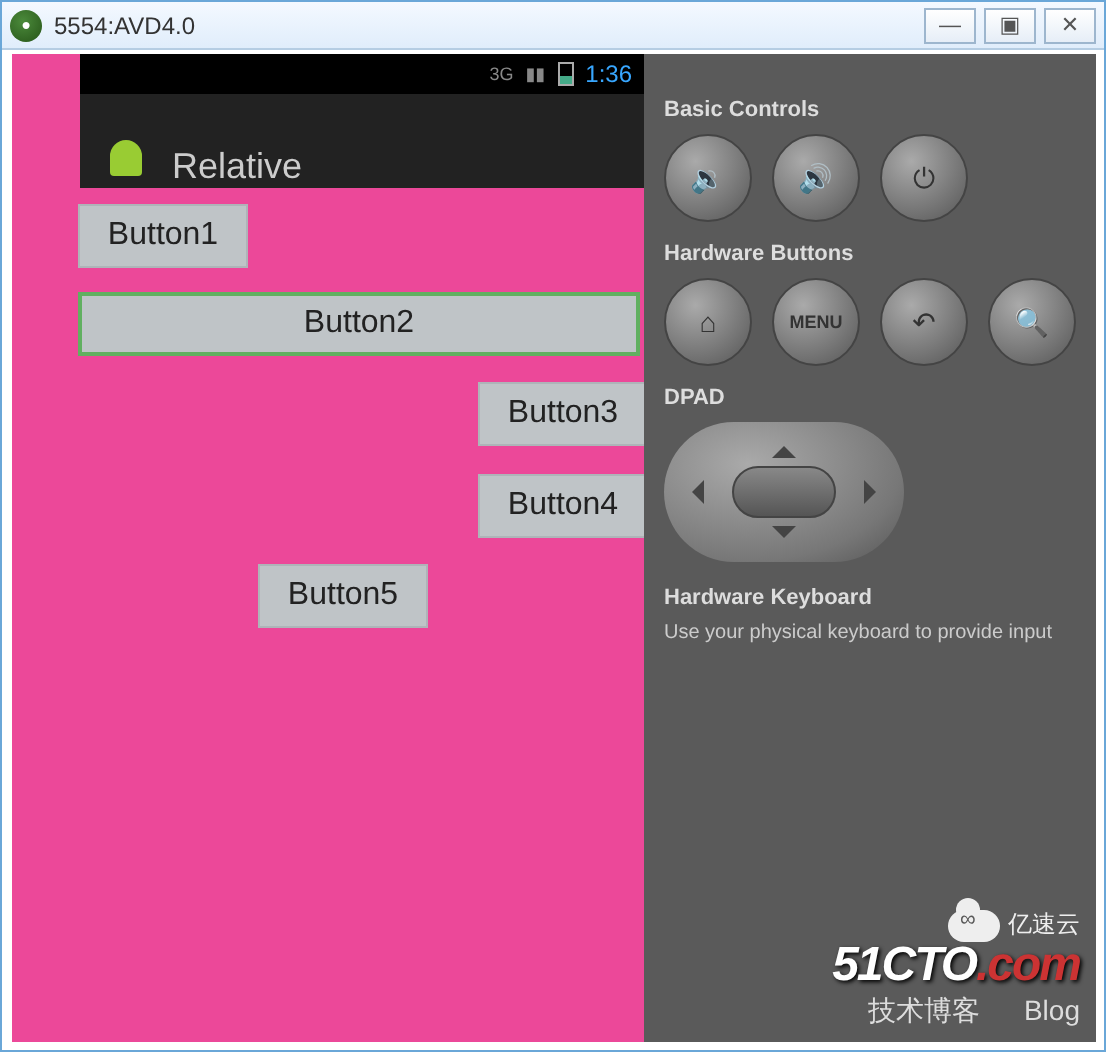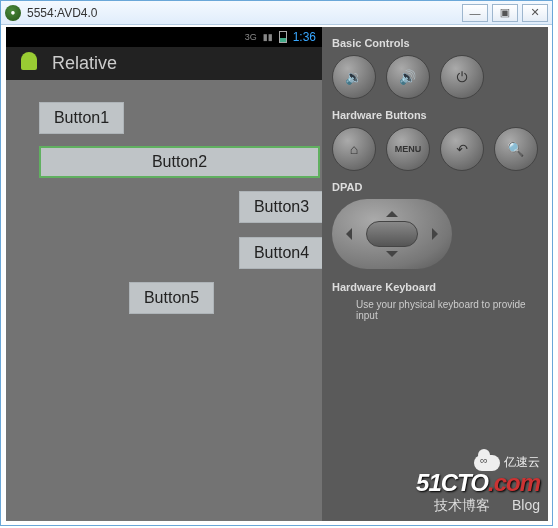--- a/index.html
+++ b/index.html
@@ -9,47 +9,47 @@
 .window{position:absolute;left:0;top:0;width:553px;height:526px;border:1px solid #6aa7d8;background:#fff;}
 .titlebar{height:24px;background:linear-gradient(#f4f9ff,#e0edfb);border-bottom:1px solid #b5cde3;display:flex;align-items:center;padding:0 4px;font-size:12px;color:#333;}
 .titlebar .icon{width:16px;height:16px;border-radius:50%;background:radial-gradient(circle at 40% 35%,#4b8a3b,#265418);margin-right:6px;display:flex;align-items:center;justify-content:center;color:#fff;font-size:8px;}
 .titlebar .spacer{flex:1;}
 .titlebar button{width:26px;height:18px;border:1px solid #9db6ce;background:linear-gradient(#fff,#e6eef7);margin-left:4px;font-size:11px;color:#555;display:flex;align-items:center;justify-content:center;cursor:pointer;}
 
 
 .content{position:absolute;left:5px;top:26px;right:4px;bottom:4px;display:flex;}
 
 
-.device{width:320px;background:#737373;position:relative;}
+.device{width:320px;background:#ec4899;position:relative;padding-left:34px;}
 .statusbar{height:20px;background:#000;display:flex;justify-content:flex-end;align-items:center;padding:0 6px;color:#38a7ff;font-size:12px;gap:6px;}
 .statusbar .sigicon{color:#888;font-size:9px;}
 .statusbar .batt{width:8px;height:12px;border:1px solid #aaa;background:linear-gradient(to top,#4a8 40%,transparent 40%);}
-.appbar{height:33px;background:#222;display:flex;align-items:center;padding:0 12px;color:#ccc;font-size:18px;gap:12px;}
+.appbar{height:47px;background:#222;display:flex;align-items:flex-end;padding:0 12px;color:#ccc;font-size:18px;gap:12px;}
 .appbar .droid{width:22px;height:24px;position:relative;}
 .appbar .droid::before{content:"";position:absolute;left:3px;top:6px;width:16px;height:12px;background:#9c3;border-radius:2px;}
 .appbar .droid::after{content:"";position:absolute;left:3px;top:0;width:16px;height:8px;background:#9c3;border-radius:8px 8px 0 0;}
 .screen{position:absolute;left:0;right:0;top:65px;bottom:0;margin-left:23px;}
 .btn{position:absolute;background:#bfc4c7;color:#222;font-size:16px;display:flex;align-items:center;justify-content:center;border:1px solid #aeb4b8;}
 .btn.selected{border:2px solid #60b060;}
 
 
-.panel{flex:1;background:#5a5a5a;color:#e8e8e8;padding:8px 10px;font-size:11px;position:relative;}
+.panel{flex:1;background:#5a5a5a;color:#e8e8e8;padding:20px 10px;font-size:11px;position:relative;}
 .panel h4{font-size:11px;font-weight:bold;margin:2px 0 6px;color:#ddd;}
 .panel .row{display:flex;gap:10px;margin-bottom:10px;}
 .ctrlbtn{width:44px;height:44px;border-radius:50%;background:radial-gradient(circle at 35% 30%,#aaa,#777 60%,#555);border:1px solid #444;display:flex;align-items:center;justify-content:center;color:#333;font-size:14px;cursor:pointer;}
 .ctrlbtn.menu{font-size:9px;font-weight:bold;text-align:right;}
 .dpad{width:120px;height:70px;position:relative;margin:4px 0 12px;}
 .dpad-body{width:120px;height:70px;background:radial-gradient(ellipse at 35% 30%,#aaa,#777 70%,#555);border-radius:35px;position:relative;}
 .dpad-arrow{position:absolute;width:0;height:0;border:6px solid transparent;}
 .dpad-up{top:6px;left:54px;border-bottom-color:#444;}
 .dpad-down{bottom:6px;left:54px;border-top-color:#444;}
 .dpad-left{left:8px;top:29px;border-right-color:#444;}
 .dpad-right{right:8px;top:29px;border-left-color:#444;}
 .dpad-center{position:absolute;left:34px;top:22px;width:52px;height:26px;background:linear-gradient(#888,#555);border-radius:13px;border:1px solid #444;}
-.panel .hint{font-size:10px;color:#ccc;margin-left:24px;}
+.panel .hint{font-size:10px;color:#ccc;}
 
 
 .watermark{position:absolute;right:8px;bottom:6px;text-align:right;}
 .watermark .big{font-size:24px;font-weight:900;font-style:italic;color:#fff;text-shadow:1px 1px 2px #000;letter-spacing:-1px;}
 .watermark .suf{color:#c33;}
 .watermark .sub{font-size:14px;color:#ddd;display:flex;justify-content:flex-end;gap:22px;}
 .cloudmark{position:absolute;right:8px;bottom:50px;color:#fff;font-size:12px;display:flex;align-items:center;gap:4px;opacity:.9;}
 .cloudmark .cloud{width:26px;height:16px;background:#fff;border-radius:10px;position:relative;}
 .cloudmark .cloud::before{content:"";position:absolute;left:4px;top:-6px;width:12px;height:12px;background:#fff;border-radius:50%;}
 .cloudmark .cloud::after{content:"∞";position:absolute;left:6px;top:-1px;font-size:11px;color:#5a5a5a;}

